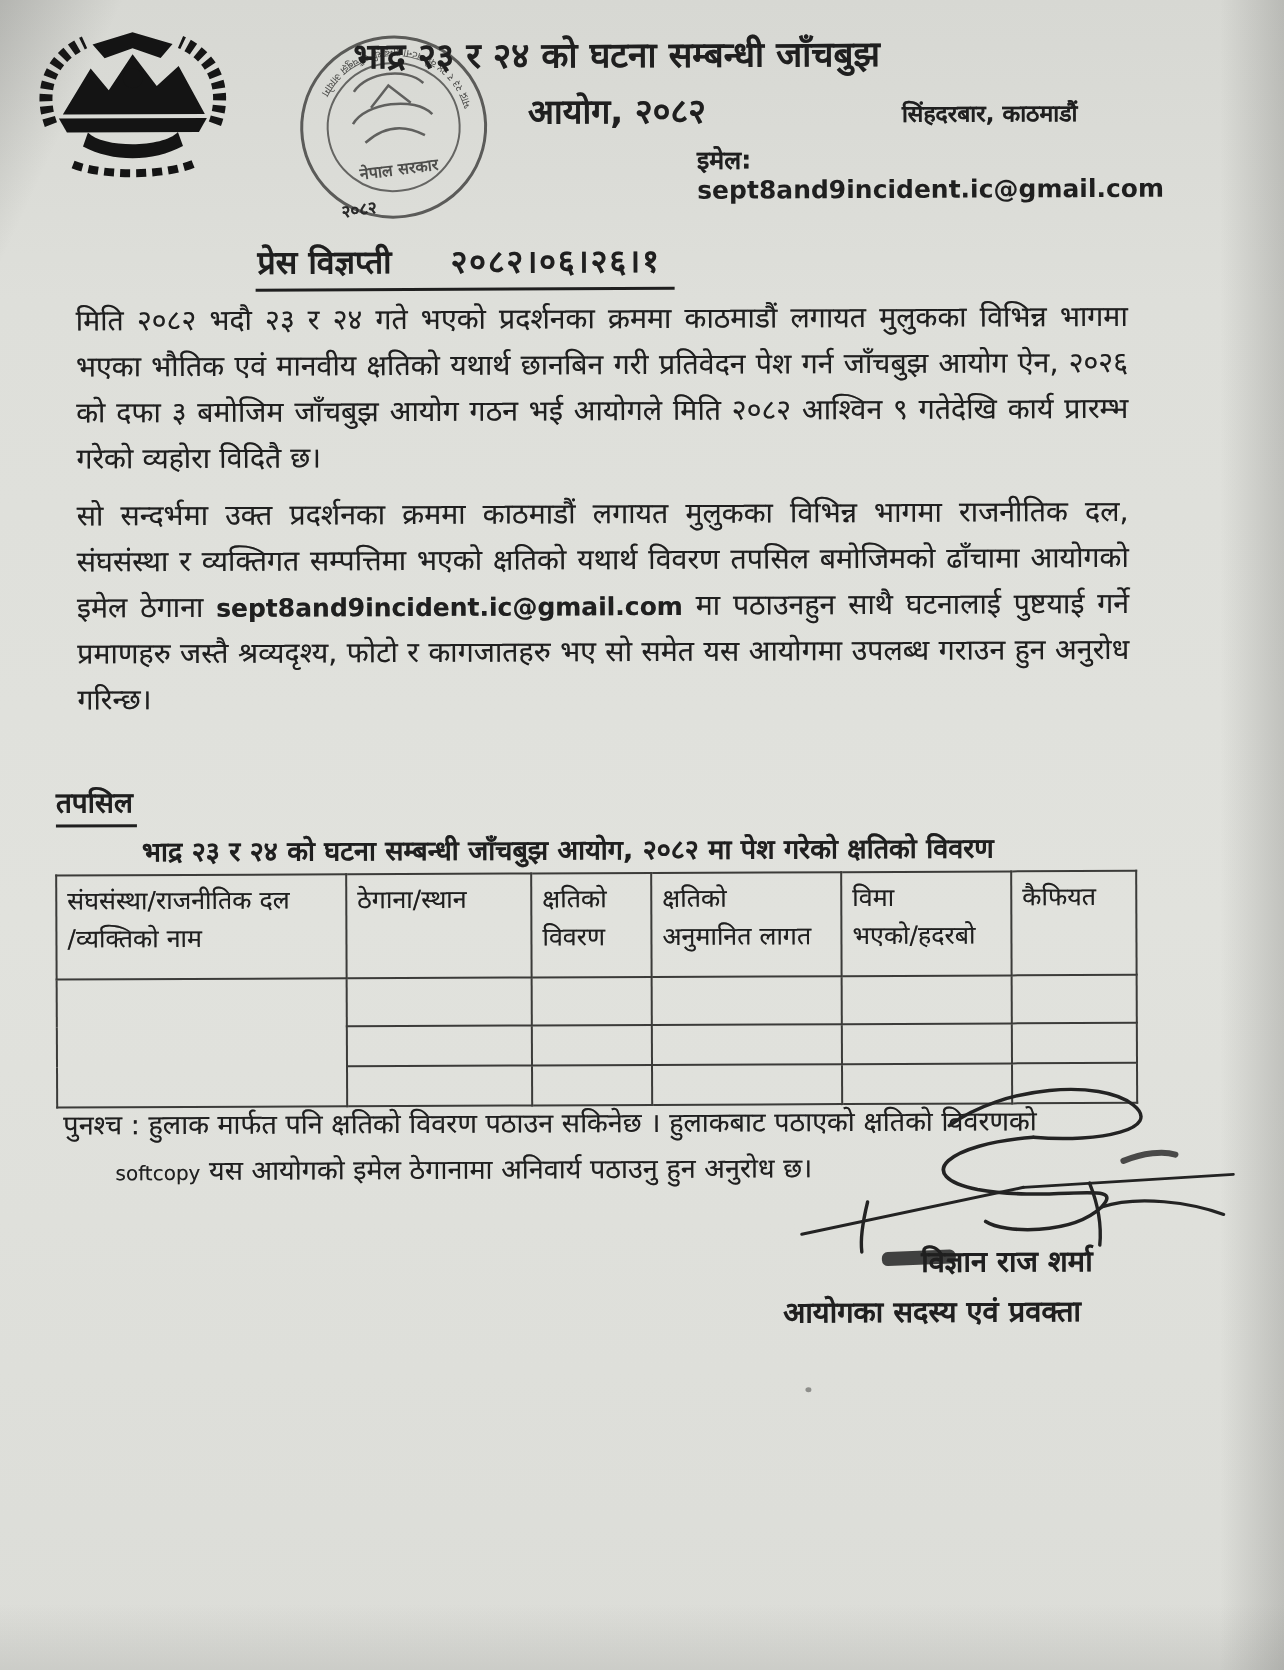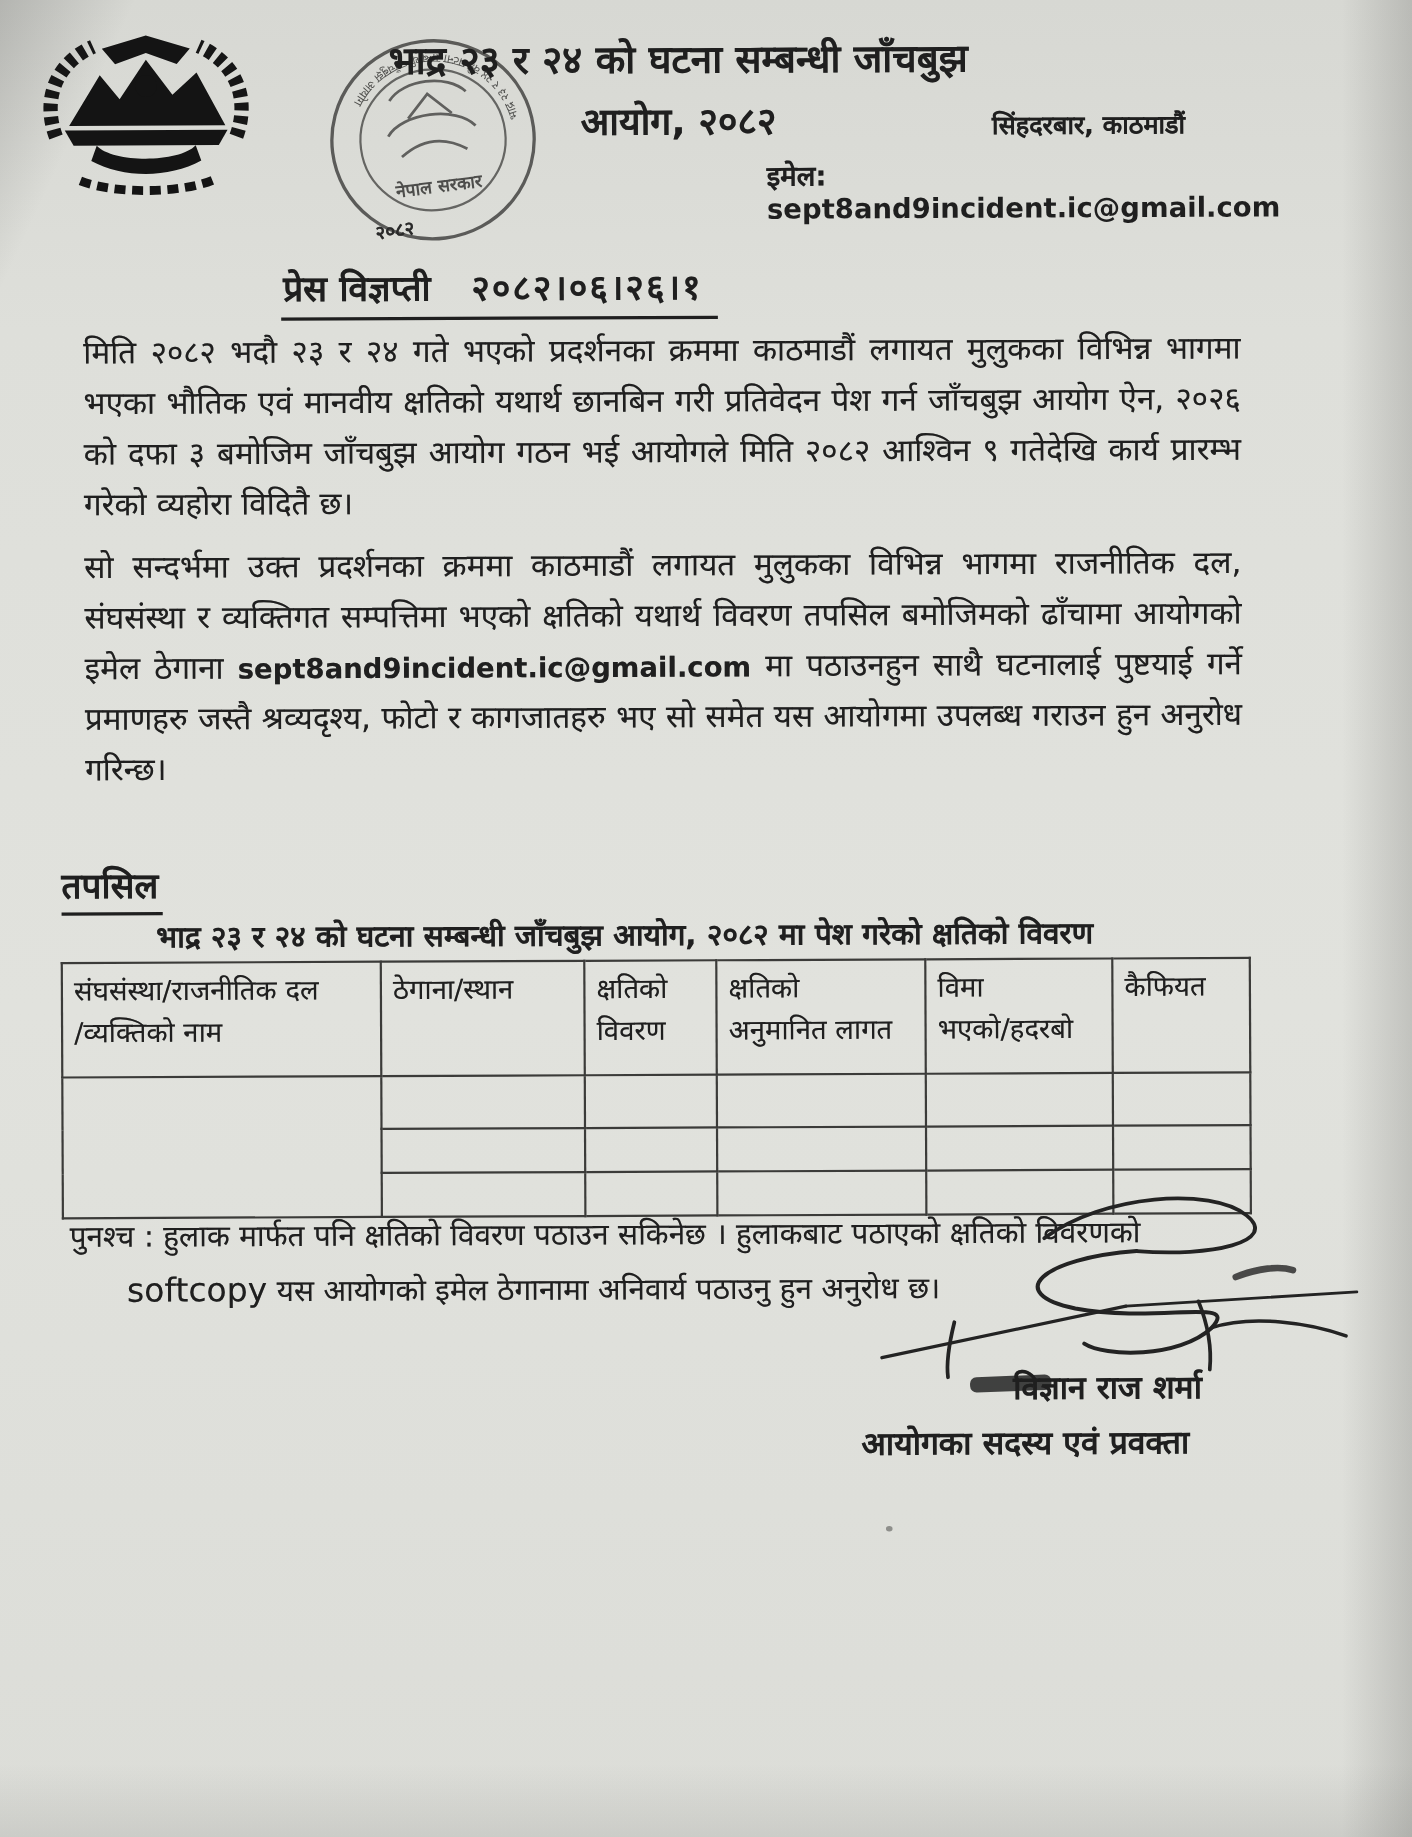--- a/index.html
+++ b/index.html
@@ -28,45 +28,45 @@
     font-size:35px;font-weight:bold;line-height:1.45;}
   .org-title .l2{display:block;font-size:34px;margin-top:6px;}
   .hq{position:absolute;left:905px;top:98px;width:280px;font-size:23px;font-weight:bold;}
   .email-row{position:absolute;left:700px;top:142px;width:500px;font-size:25px;font-weight:bold;}
   .email-row .latin{font-family:"DejaVu Sans",sans-serif;font-weight:bold;}
   .seal-year{position:absolute;left:344px;top:196px;font-size:17px;font-weight:bold;transform:rotate(-8deg);color:#2a2a2a;}
 
   
   .press-heading{position:absolute;left:258px;top:238px;font-size:32px;font-weight:bold;
     border-bottom:3px solid #1f1f1f;padding:0 14px 6px 2px;}
-  .press-heading .num{margin-left:26px;letter-spacing:2px;}
+  .press-heading .num{margin-left:48px;letter-spacing:2px;}
 
   
   .bodytext{position:absolute;left:78px;top:296px;width:1052px;
     font-size:28.5px;line-height:1.62;text-align:justify;}
   .bodytext p{margin:0 0 10px 0;}
   .bodytext .latin-email{font-size:25px;font-weight:bold;font-family:"DejaVu Sans",sans-serif;}
 
   
-  .tapasil-h{position:absolute;left:56px;top:780px;font-size:32px;font-weight:bold;
+  .tapasil-h{position:absolute;left:56px;top:780px;font-size:28px;font-weight:bold;
     border-bottom:3px solid #1f1f1f;padding:0 4px 4px 0;}
   .tbl-caption{position:absolute;left:142px;top:830px;width:1010px;font-size:27px;font-weight:bold;}
 
   table.damage{position:absolute;left:55px;top:872px;border-collapse:collapse;
     width:1080px;table-layout:fixed;}
   table.damage th,table.damage td{border:2.5px solid #3b3b39;}
   table.damage th{font-size:25px;font-weight:normal;text-align:left;vertical-align:top;
     padding:6px 8px 10px 10px;white-space:pre-line;line-height:1.5;height:86px;}
   table.damage td{height:44px;}
   table.damage tr.r2 td,table.damage tr.r3 td{height:36px;}
 
   
   .postscript{position:absolute;left:62px;top:1100px;width:1060px;font-size:27px;line-height:1.7;}
   .postscript .ind{margin-left:52px;}
-  .postscript .latin{font-family:"DejaVu Sans",sans-serif;font-size:30px;}
+  .postscript .latin{font-family:"DejaVu Sans",sans-serif;font-size:20px;}
 
   
   .sig-art{position:absolute;left:770px;top:1085px;width:470px;height:220px;pointer-events:none;}
   .sig-name{position:absolute;left:855px;top:1242px;width:300px;text-align:center;
     font-size:29px;font-weight:bold;}
   .sig-title{position:absolute;left:740px;top:1292px;width:380px;text-align:center;
     font-size:29px;font-weight:bold;}
   .ink-blot{position:absolute;left:880px;top:1252px;width:74px;height:14px;background:#242424;
     border-radius:6px;transform:rotate(-2deg);opacity:.85;}
   .dot-artifact{position:absolute;left:803px;top:1388px;width:6px;height:5px;border-radius:50%;

